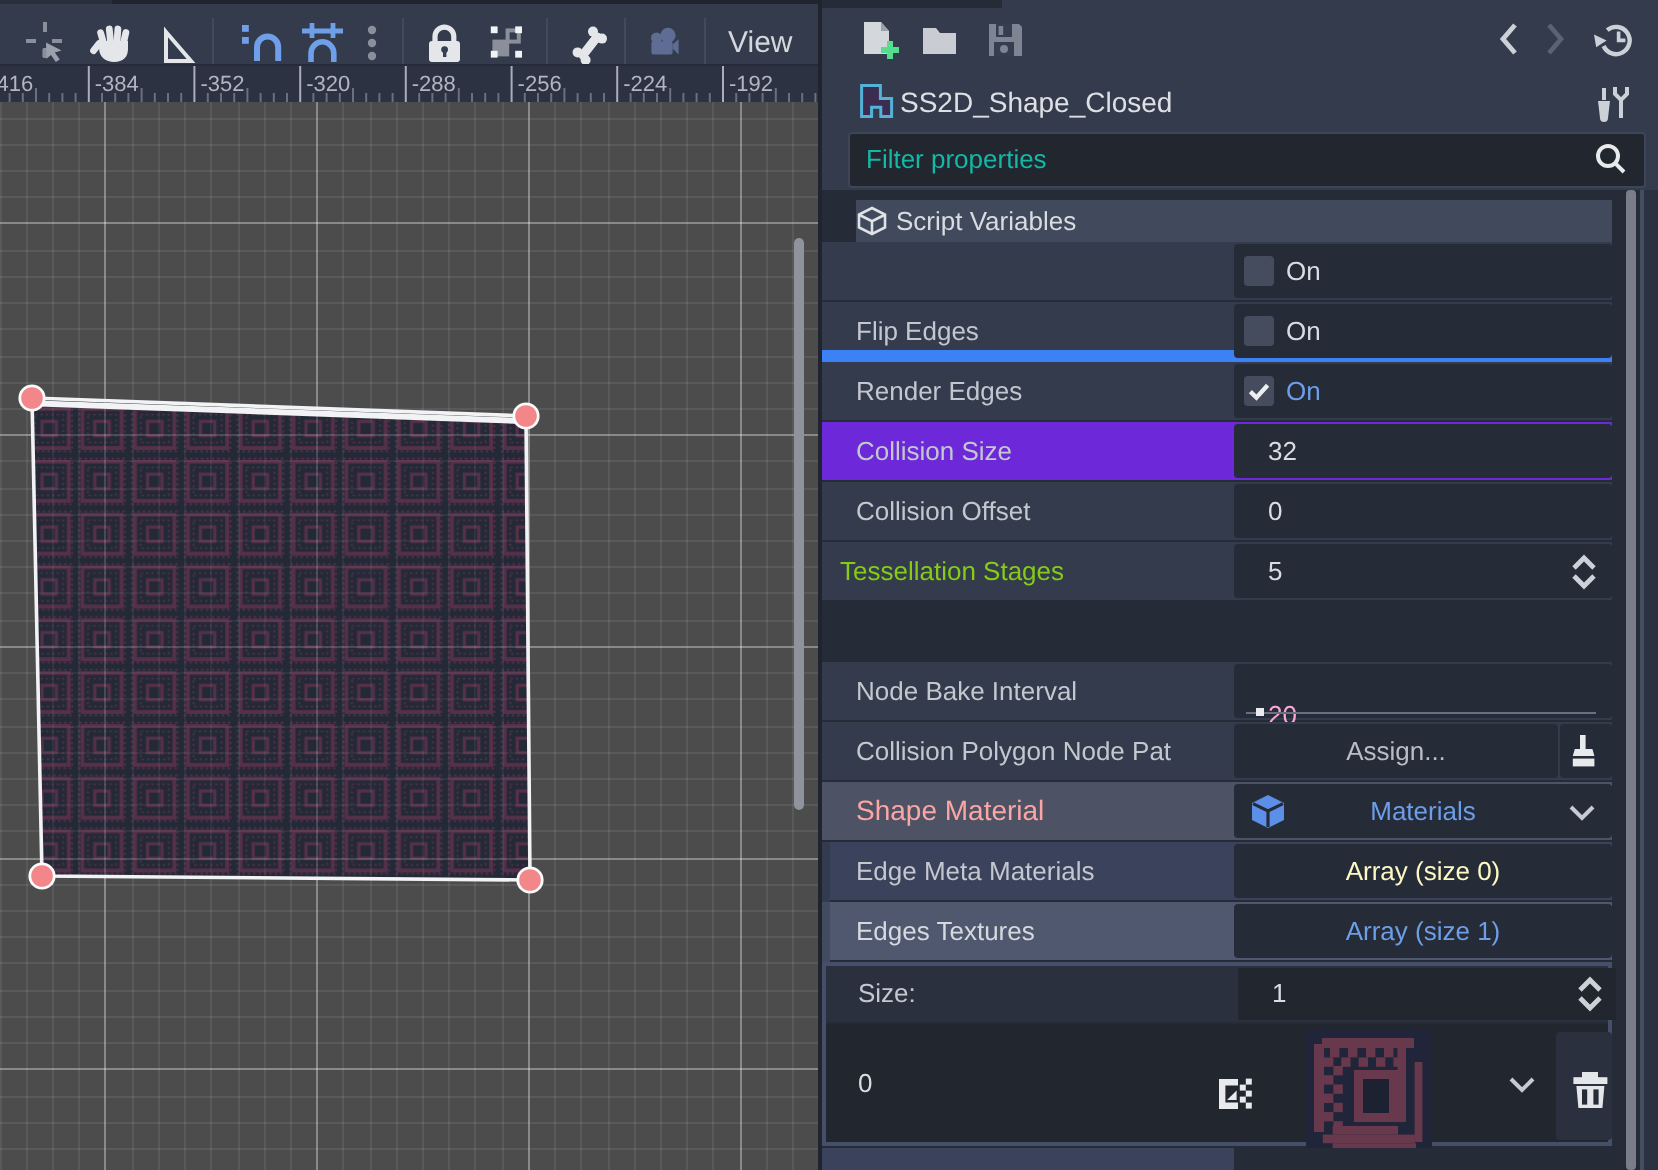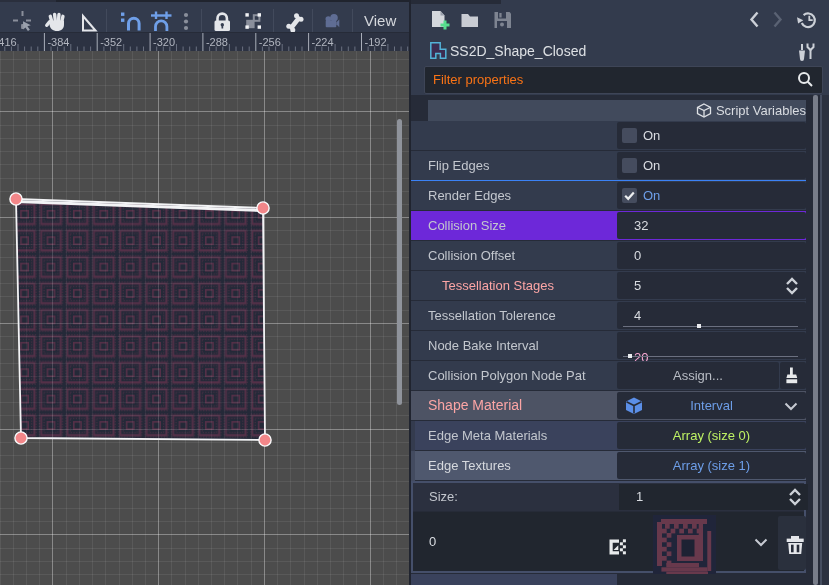--- a/index.html
+++ b/index.html
@@ -363,44 +363,44 @@
   <text x="39" y="18" font-size="14" fill="#dde0e4">SS2D_Shape_Closed</text>
   <g stroke="#ccd0d7" stroke-width="2" fill="none">
     <line x1="391" y1="6" x2="391" y2="12"></line>
     <line x1="399.5" y1="12" x2="399.5" y2="21"></line>
     <path d="M396.5 5.5 v3.5 l3 3 3-3 V5.5" fill="none"></path>
   </g>
   <path d="M388 12.5 h6 l-1 8.5 a2 2 0 0 1 -4 0 Z" fill="#ccd0d7"></path>
 </svg>
 
   <div class="abs" style="left:13px;top:66px;width:399px;height:28px;background:#21262f;border:1px solid #3e4557;border-radius:2px">
-    <div class="abs" style="left:8px;top:0;height:26px;line-height:26px;font-size:13px;color:#f97316">Filter properties</div>
+    <div class="abs" style="left:8px;top:0;height:26px;line-height:26px;font-size:13px;color:#14b8a6">Filter properties</div>
     <svg width="20" height="20" style="position:absolute;right:6px;top:3px">
         <circle cx="8" cy="8" r="5" fill="none" stroke="#e8eaec" stroke-width="2"></circle>
         <line x1="11.8" y1="11.8" x2="16" y2="16" stroke="#e8eaec" stroke-width="2"></line>
       </svg>
   </div>
 
   <div class="abs" style="left:0;top:95px;width:418px;height:490px;background:#262b38">
 
 <div style="position:absolute;left:17px;top:5px;width:378px;height:21px;background:#414a5c;">
-  <div style="position:absolute;left:0;width:100%;top:0;height:21px;line-height:21px;text-align:right;font-size:13px;color:#d9dce1">
+  <div style="position:absolute;left:0;width:100%;top:0;height:21px;line-height:21px;text-align:left;font-size:13px;color:#d9dce1">
   <svg width="16" height="15" style="vertical-align:-3px;margin-right:4px">
             <path d="M8 1 L14.5 4.3 V10.7 L8 14 L1.5 10.7 V4.3 Z" fill="none" stroke="#dfe2e6" stroke-width="1.3"></path>
             <path d="M1.8 4.5 L8 7.6 L14.2 4.5 M8 7.6 V13.6" stroke="#dfe2e6" stroke-width="1.3" fill="none"></path>
           </svg>Script Variables</div>
 </div>
 
     <div style="position:absolute;left:0;top:26px;width:395px;height:30px;background:#333b4d;border-bottom:1px solid #262b38;box-sizing:border-box">
         <div style="position:absolute;left:206px;top:1px;width:189px;height:27px;background:#262b38;border-radius:2px">
           <div style="position:absolute;left:5px;top:6px;width:15px;height:15px;background:#454c5e;border-radius:2px"></div>
           <div style="position:absolute;left:26px;top:0;height:27px;line-height:27px;font-size:13px;color:#d9dce1">On</div>
         </div>
       </div>
-<div style="position:absolute;left:0;top:56px;width:395px;height:30px;background:#333b4d;border-bottom:1px solid #3b82f6;box-sizing:border-box">
+<div style="position:absolute;left:0;top:56px;width:395px;height:30px;background:#333b4d;border-bottom:6px solid #3b82f6;box-sizing:border-box">
         <div style="position:absolute;left:17px;top:0;height:29px;line-height:29px;font-size:13px;color:#c3c7ce;white-space:nowrap">Flip Edges</div>
         <div style="position:absolute;left:206px;top:1px;width:189px;height:27px;background:#262b38;border-radius:2px">
           <div style="position:absolute;left:5px;top:6px;width:15px;height:15px;background:#454c5e;border-radius:2px"></div>
           <div style="position:absolute;left:26px;top:0;height:27px;line-height:27px;font-size:13px;color:#d9dce1">On</div>
         </div>
       </div>
 <div style="position:absolute;left:0;top:86px;width:395px;height:30px;background:#333b4d;border-bottom:1px solid #262b38;box-sizing:border-box">
         <div style="position:absolute;left:17px;top:0;height:29px;line-height:29px;font-size:13px;color:#c3c7ce;white-space:nowrap">Render Edges</div>
         <div style="position:absolute;left:206px;top:1px;width:189px;height:27px;background:#262b38;border-radius:2px">
           <div style="position:absolute;left:5px;top:6px;width:15px;height:15px;background:#454c5e;border-radius:2px">
@@ -417,35 +417,27 @@
           <div style="position:absolute;left:17px;top:0;height:27px;line-height:27px;font-size:13px;color:#d9dce1">32</div>
         </div>
       </div>
 <div style="position:absolute;left:0;top:146px;width:395px;height:30px;background:#333b4d;border-bottom:1px solid #262b38;box-sizing:border-box">
         <div style="position:absolute;left:17px;top:0;height:29px;line-height:29px;font-size:13px;color:#c3c7ce;white-space:nowrap">Collision Offset</div>
         <div style="position:absolute;left:206px;top:1px;width:189px;height:27px;background:#262b38;border-radius:2px">
           <div style="position:absolute;left:17px;top:0;height:27px;line-height:27px;font-size:13px;color:#d9dce1">0</div>
         </div>
       </div>
 <div style="position:absolute;left:0;top:176px;width:395px;height:30px;background:#333b4d;border-bottom:1px solid #262b38;box-sizing:border-box">
-        <div style="position:absolute;left:31px;top:0;height:29px;line-height:29px;font-size:13px;color:#fca5a5;white-space:nowrap">Tessellation Stages</div>
+        <div style="position:absolute;left:9px;top:0;height:29px;line-height:29px;font-size:13px;color:#84cc16;white-space:nowrap">Tessellation Stages</div>
         <div style="position:absolute;left:206px;top:1px;width:189px;height:27px;background:#262b38;border-radius:2px">
           <div style="position:absolute;left:17px;top:0;height:27px;line-height:27px;font-size:13px;color:#d9dce1">5</div>
           <svg width="14" height="18" style="position:absolute;right:7px;top:5px">
             <path d="M2 7 L7 2 L12 7" fill="none" stroke="#cdd1d8" stroke-width="2.4"></path>
             <path d="M2 11 L7 16 L12 11" fill="none" stroke="#cdd1d8" stroke-width="2.4"></path>
           </svg>
-        </div>
-      </div>
-<div style="position:absolute;left:0;top:206px;width:395px;height:30px;background:#333b4d;border-bottom:1px solid #262b38;box-sizing:border-box">
-        <div style="position:absolute;left:17px;top:0;height:29px;line-height:29px;font-size:13px;color:#c3c7ce;white-space:nowrap">Tessellation Tolerence</div>
-        <div style="position:absolute;left:206px;top:1px;width:189px;height:27px;background:#262b38;border-radius:2px">
-          <div style="position:absolute;left:17px;top:0;height:27px;line-height:27px;font-size:13px;color:#d9dce1">4</div>
-          <div style="position:absolute;left:6px;right:8px;bottom:2px;height:1px;background:#6b7080"></div>
-          <div style="position:absolute;left:80px;bottom:1px;width:4px;height:4px;background:#e9ebee"></div>
         </div>
       </div>
 <div style="position:absolute;left:0;top:236px;width:395px;height:30px;background:#333b4d;border-bottom:1px solid #262b38;box-sizing:border-box">
         <div style="position:absolute;left:17px;top:0;height:29px;line-height:29px;font-size:13px;color:#c3c7ce;white-space:nowrap">Node Bake Interval</div>
         <div style="position:absolute;left:206px;top:1px;width:189px;height:27px;background:#262b38;border-radius:2px">
           <div style="position:absolute;left:17px;top:12px;height:27px;line-height:27px;font-size:13px;color:#f9a8d4">20</div>
           <div style="position:absolute;left:6px;right:8px;bottom:2px;height:1px;background:#6b7080"></div>
           <div style="position:absolute;left:11px;bottom:1px;width:4px;height:4px;background:#e9ebee"></div>
         </div>
       </div>
@@ -458,36 +450,36 @@
             <rect x="6.4" y="17.3" width="10.8" height="3.9" fill="#e8eaec"></rect>
           </svg></div>
       </div>
 <div style="position:absolute;left:0;top:296px;width:395px;height:30px;background:#4d5364;border-bottom:1px solid #262b38;box-sizing:border-box">
         <div style="position:absolute;left:17px;top:0;height:29px;line-height:29px;font-size:14px;color:#fca5a5;white-space:nowrap">Shape Material</div>
         <div style="position:absolute;left:206px;top:1px;width:189px;height:27px;background:#262b38;border-radius:2px">
           <svg width="20" height="20" style="position:absolute;left:7px;top:4px">
             <path d="M10 1.5 L18 5.5 V14 L10 18 L2 14 V5.5 Z" fill="#5b8fe8"></path>
             <path d="M2.5 5.8 L10 9.5 L17.5 5.8 M10 9.5 V17.5" stroke="#262b38" stroke-width="1.6" fill="none"></path>
           </svg>
-          <div style="position:absolute;left:0;width:100%;top:0;height:27px;line-height:27px;text-align:center;font-size:13px;color:#6d9ee8">Interval</div>
+          <div style="position:absolute;left:0;width:100%;top:0;height:27px;line-height:27px;text-align:center;font-size:13px;color:#6d9ee8">Materials</div>
           <svg width="14" height="10" style="position:absolute;right:8px;top:10px">
             <path d="M1.5 1.5 L7 7 L12.5 1.5" fill="none" stroke="#c6cad2" stroke-width="2"></path>
           </svg>
         </div>
       </div>
 <div style="position:absolute;left:0;top:326px;width:395px;height:30px;background:#3a425c;border-bottom:1px solid #262b38;box-sizing:border-box">
         <div style="position:absolute;left:0;top:0;width:4px;height:30px;background:#343b4e"></div>
         <div style="position:absolute;left:17px;top:0;height:29px;line-height:29px;font-size:13px;color:#c3c7ce;white-space:nowrap">Edge Meta Materials</div>
         <div style="position:absolute;left:206px;top:1px;width:189px;height:27px;background:#262b38;border-radius:2px">
-          <div style="position:absolute;left:0;width:100%;top:0;height:27px;line-height:27px;text-align:center;font-size:13px;color:#bef264">Array (size 0)</div>
+          <div style="position:absolute;left:0;width:100%;top:0;height:27px;line-height:27px;text-align:center;font-size:13px;color:#fef9c3">Array (size 0)</div>
         </div>
       </div>
 <div style="position:absolute;left:0;top:356px;width:395px;height:30px;background:#4f586e;border-bottom:1px solid #262b38;box-sizing:border-box">
         <div style="position:absolute;left:0;top:0;width:4px;height:30px;background:#434b60"></div>
-        <div style="position:absolute;left:17px;top:0;height:29px;line-height:29px;font-size:13px;color:#d6d9de;white-space:nowrap">Edge Textures</div>
+        <div style="position:absolute;left:17px;top:0;height:29px;line-height:29px;font-size:13px;color:#d6d9de;white-space:nowrap">Edges Textures</div>
         <div style="position:absolute;left:206px;top:1px;width:189px;height:27px;background:#262b38;border-radius:2px">
           <div style="position:absolute;left:0;width:100%;top:0;height:27px;line-height:27px;text-align:center;font-size:13px;color:#6d9ee8">Array (size 1)</div>
         </div>
       </div>
 
 <div style="position:absolute;left:0;top:386px;width:395px;height:92px;background:#21262f;border:2px solid #454f6a;box-sizing:border-box">
   <div style="position:absolute;left:0;top:0;width:100%;height:29px;background:#2b303f;border-bottom:1px solid #262b38;box-sizing:border-box">
     <div style="position:absolute;left:16px;top:0;height:28px;line-height:28px;font-size:13px;color:#c3c7ce">Size:</div>
     <div style="position:absolute;left:206px;top:1px;width:189px;height:26px;background:#21262f">
       <div style="position:absolute;left:17px;top:0;height:26px;line-height:26px;font-size:13px;color:#d9dce1">1</div>

